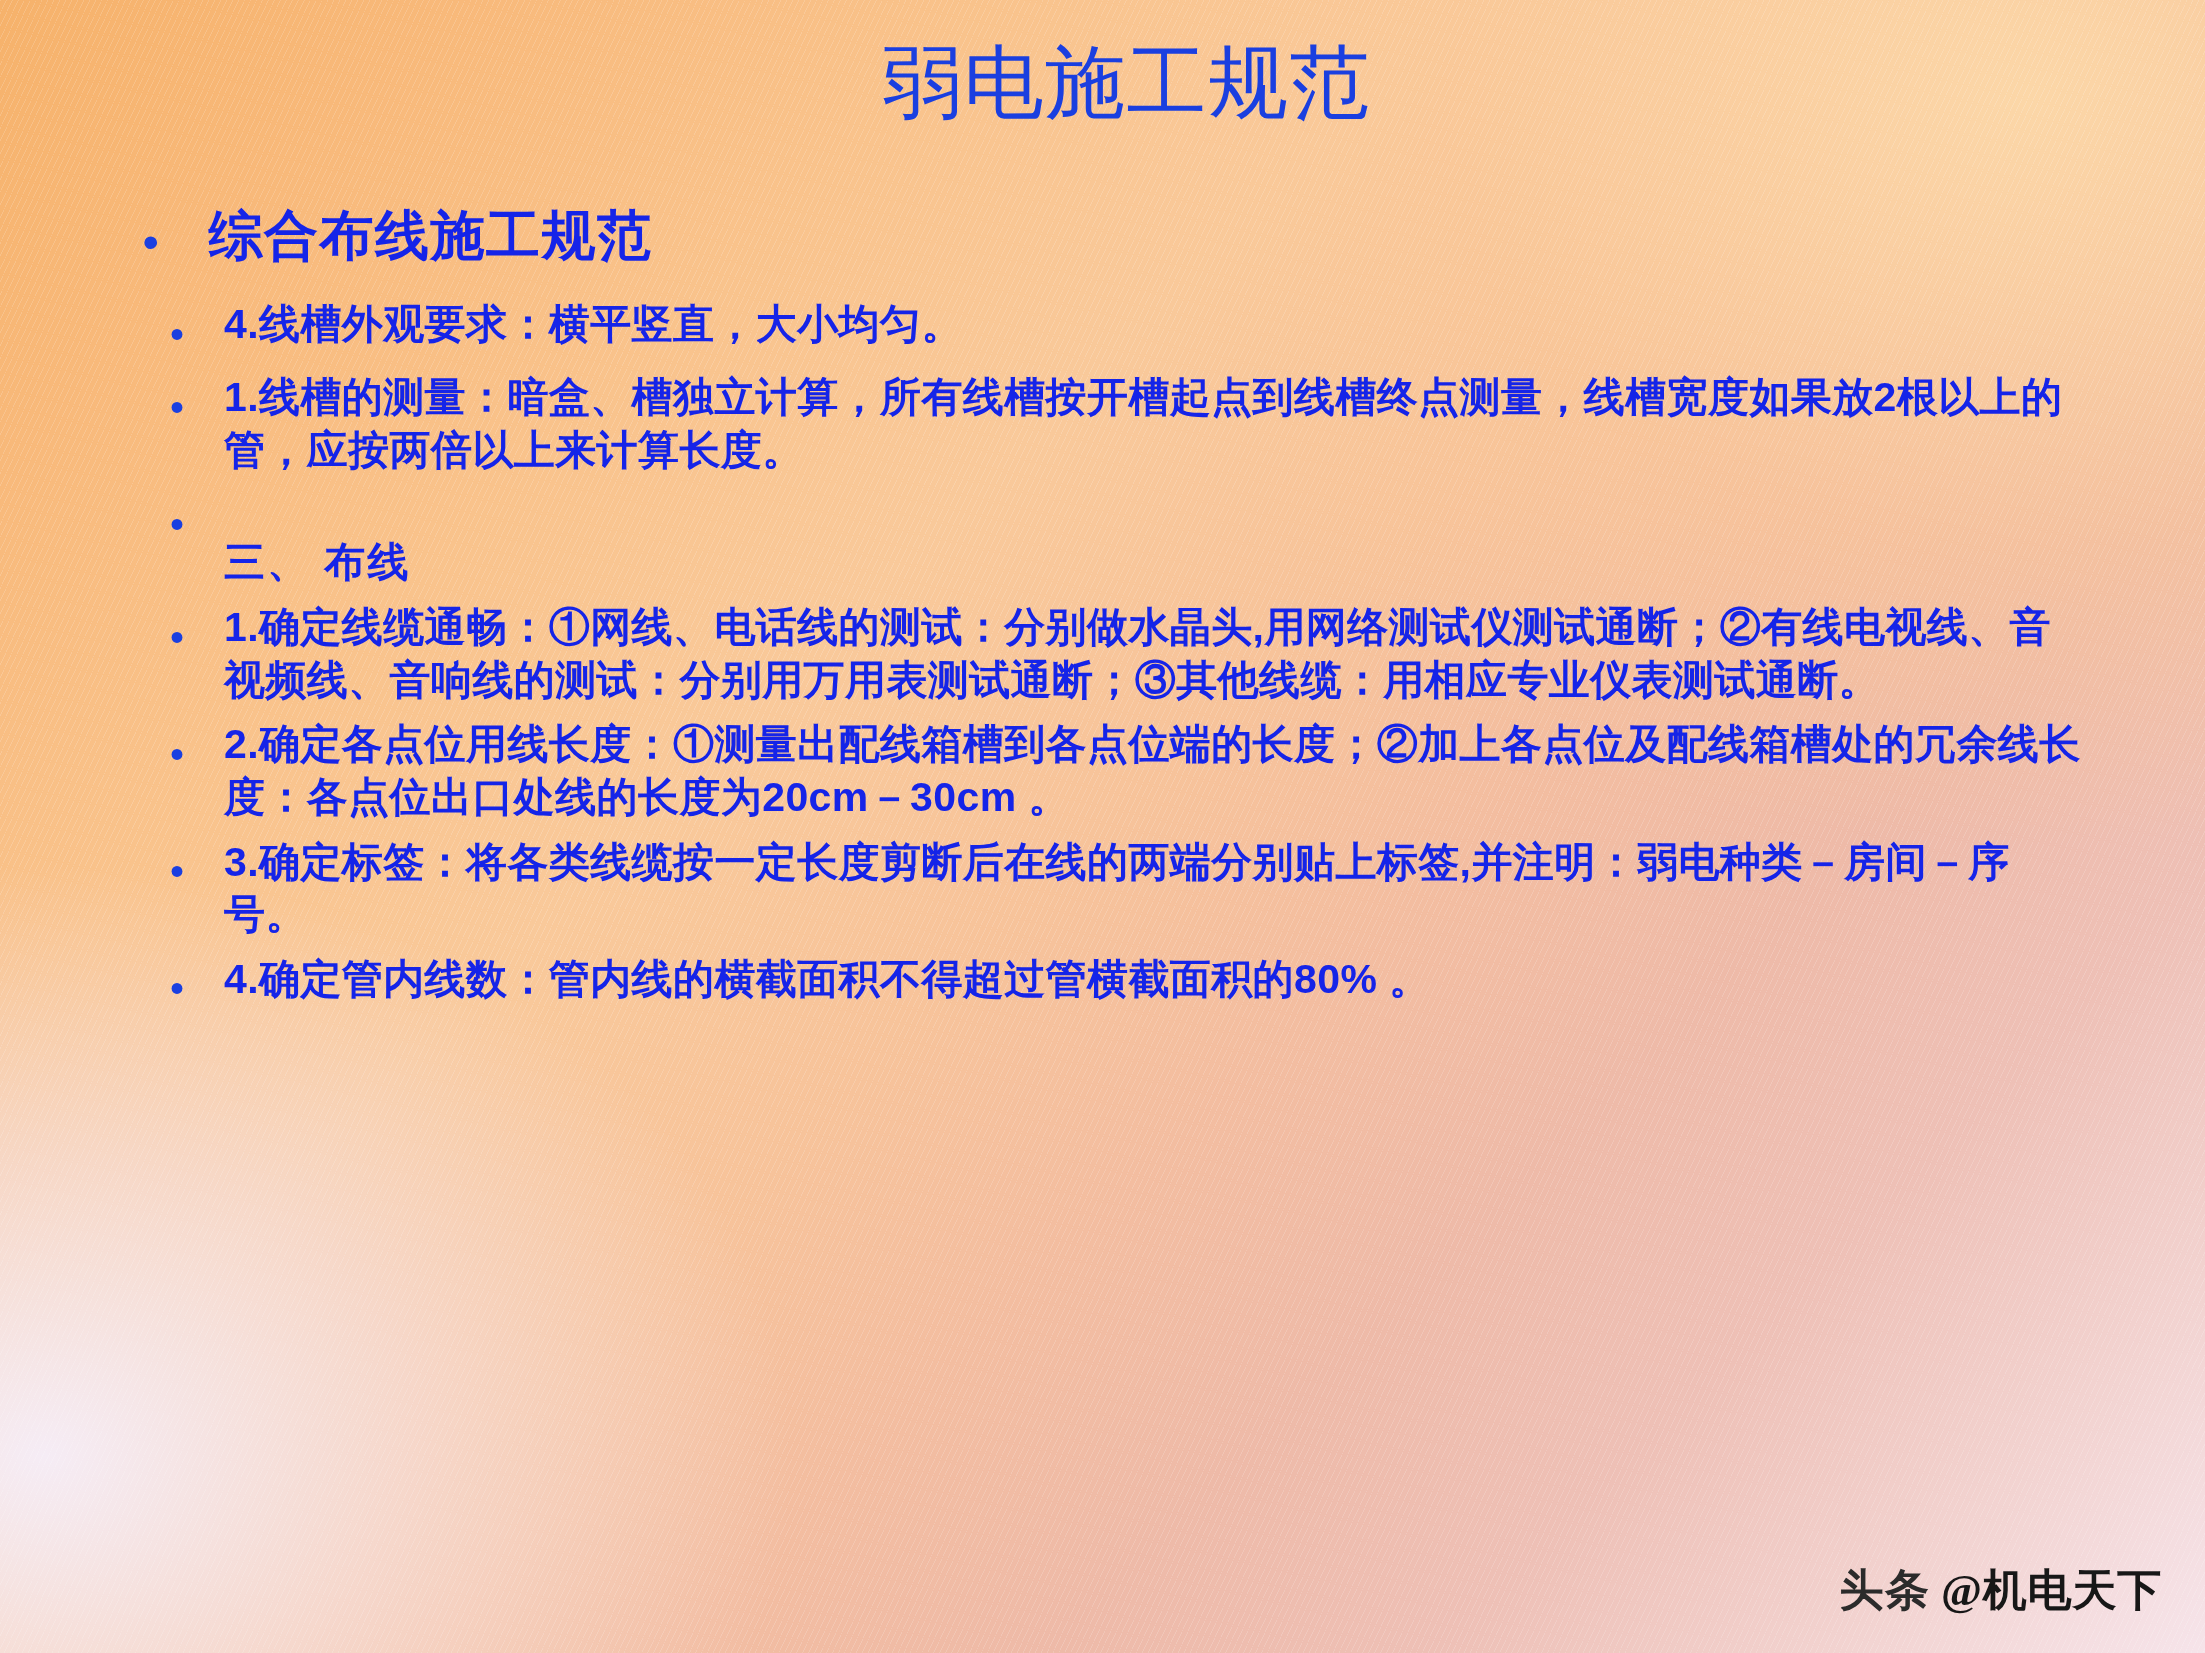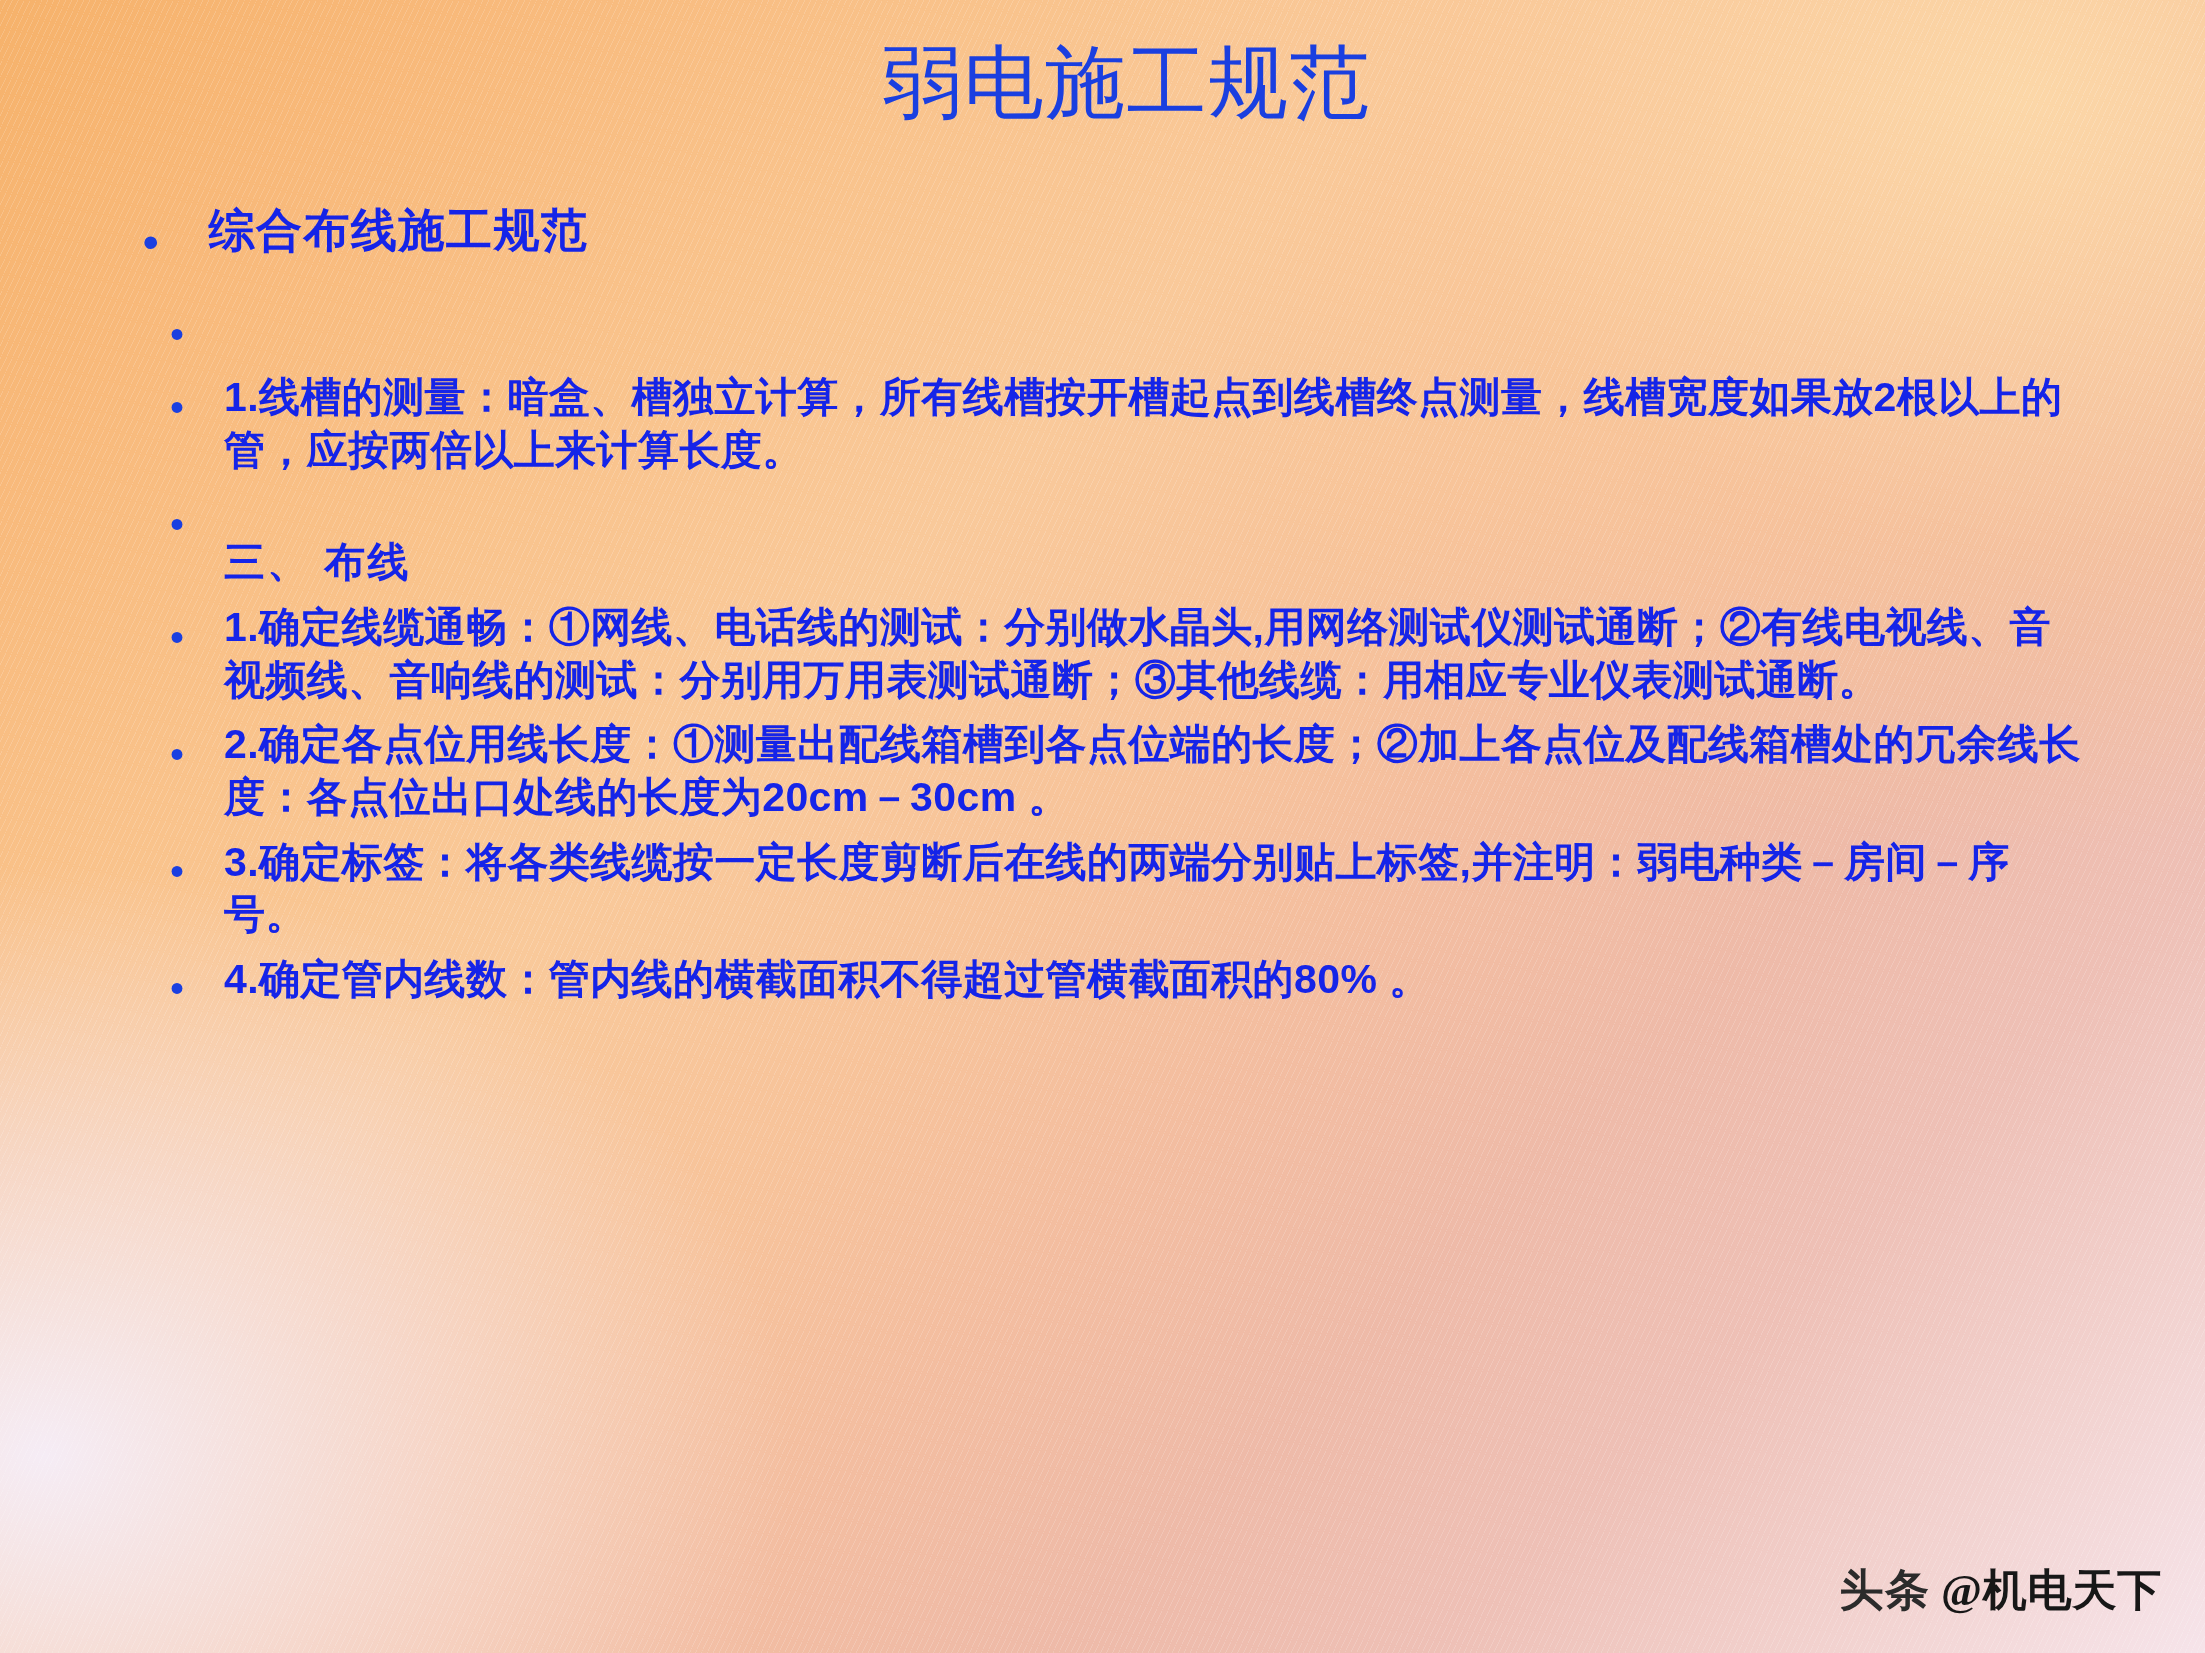--- a/index.html
+++ b/index.html
@@ -94,21 +94,21 @@
     letter-spacing: 0.4px;
   }
 
   
   .level1 .bullet-dot {
     width: 66px;
     font-size: 47px;
     padding-top: 12.3px;
   }
   .level1 .bullet-text {
-    font-size: 46px;
+    font-size: 54px;
     letter-spacing: 1.5px;
   }
   .level1 { margin-bottom: 26px; margin-left: -27.6px; }
 
   .sub-heading .bullet-text {
     letter-spacing: 2.3px;
     margin-top: 48px;
   }
 
   .watermark {
@@ -144,20 +144,21 @@
 
   <div class="body-block">
 
     <div class="bullet-row level1">
       <span class="bullet-dot">•</span>
       <span class="bullet-text">综合布线施工规范</span>
     </div>
 
     <div class="bullet-row">
       <span class="bullet-dot">•</span>
+      <span class="bullet-text">4.线槽外观要求：横平竖直，大小均匀。</span>
     </div>
 
     <div class="bullet-row">
       <span class="bullet-dot">•</span>
       <span class="bullet-text">1.线槽的测量：暗盒、槽独立计算，所有线槽按开槽起点到线槽终点测量，线槽宽度如果放2根以上的管，应按两倍以上来计算长度。</span>
     </div>
 
     <div class="bullet-row sub-heading">
       <span class="bullet-dot">•</span>
       <span class="bullet-text">三、 布线</span>

